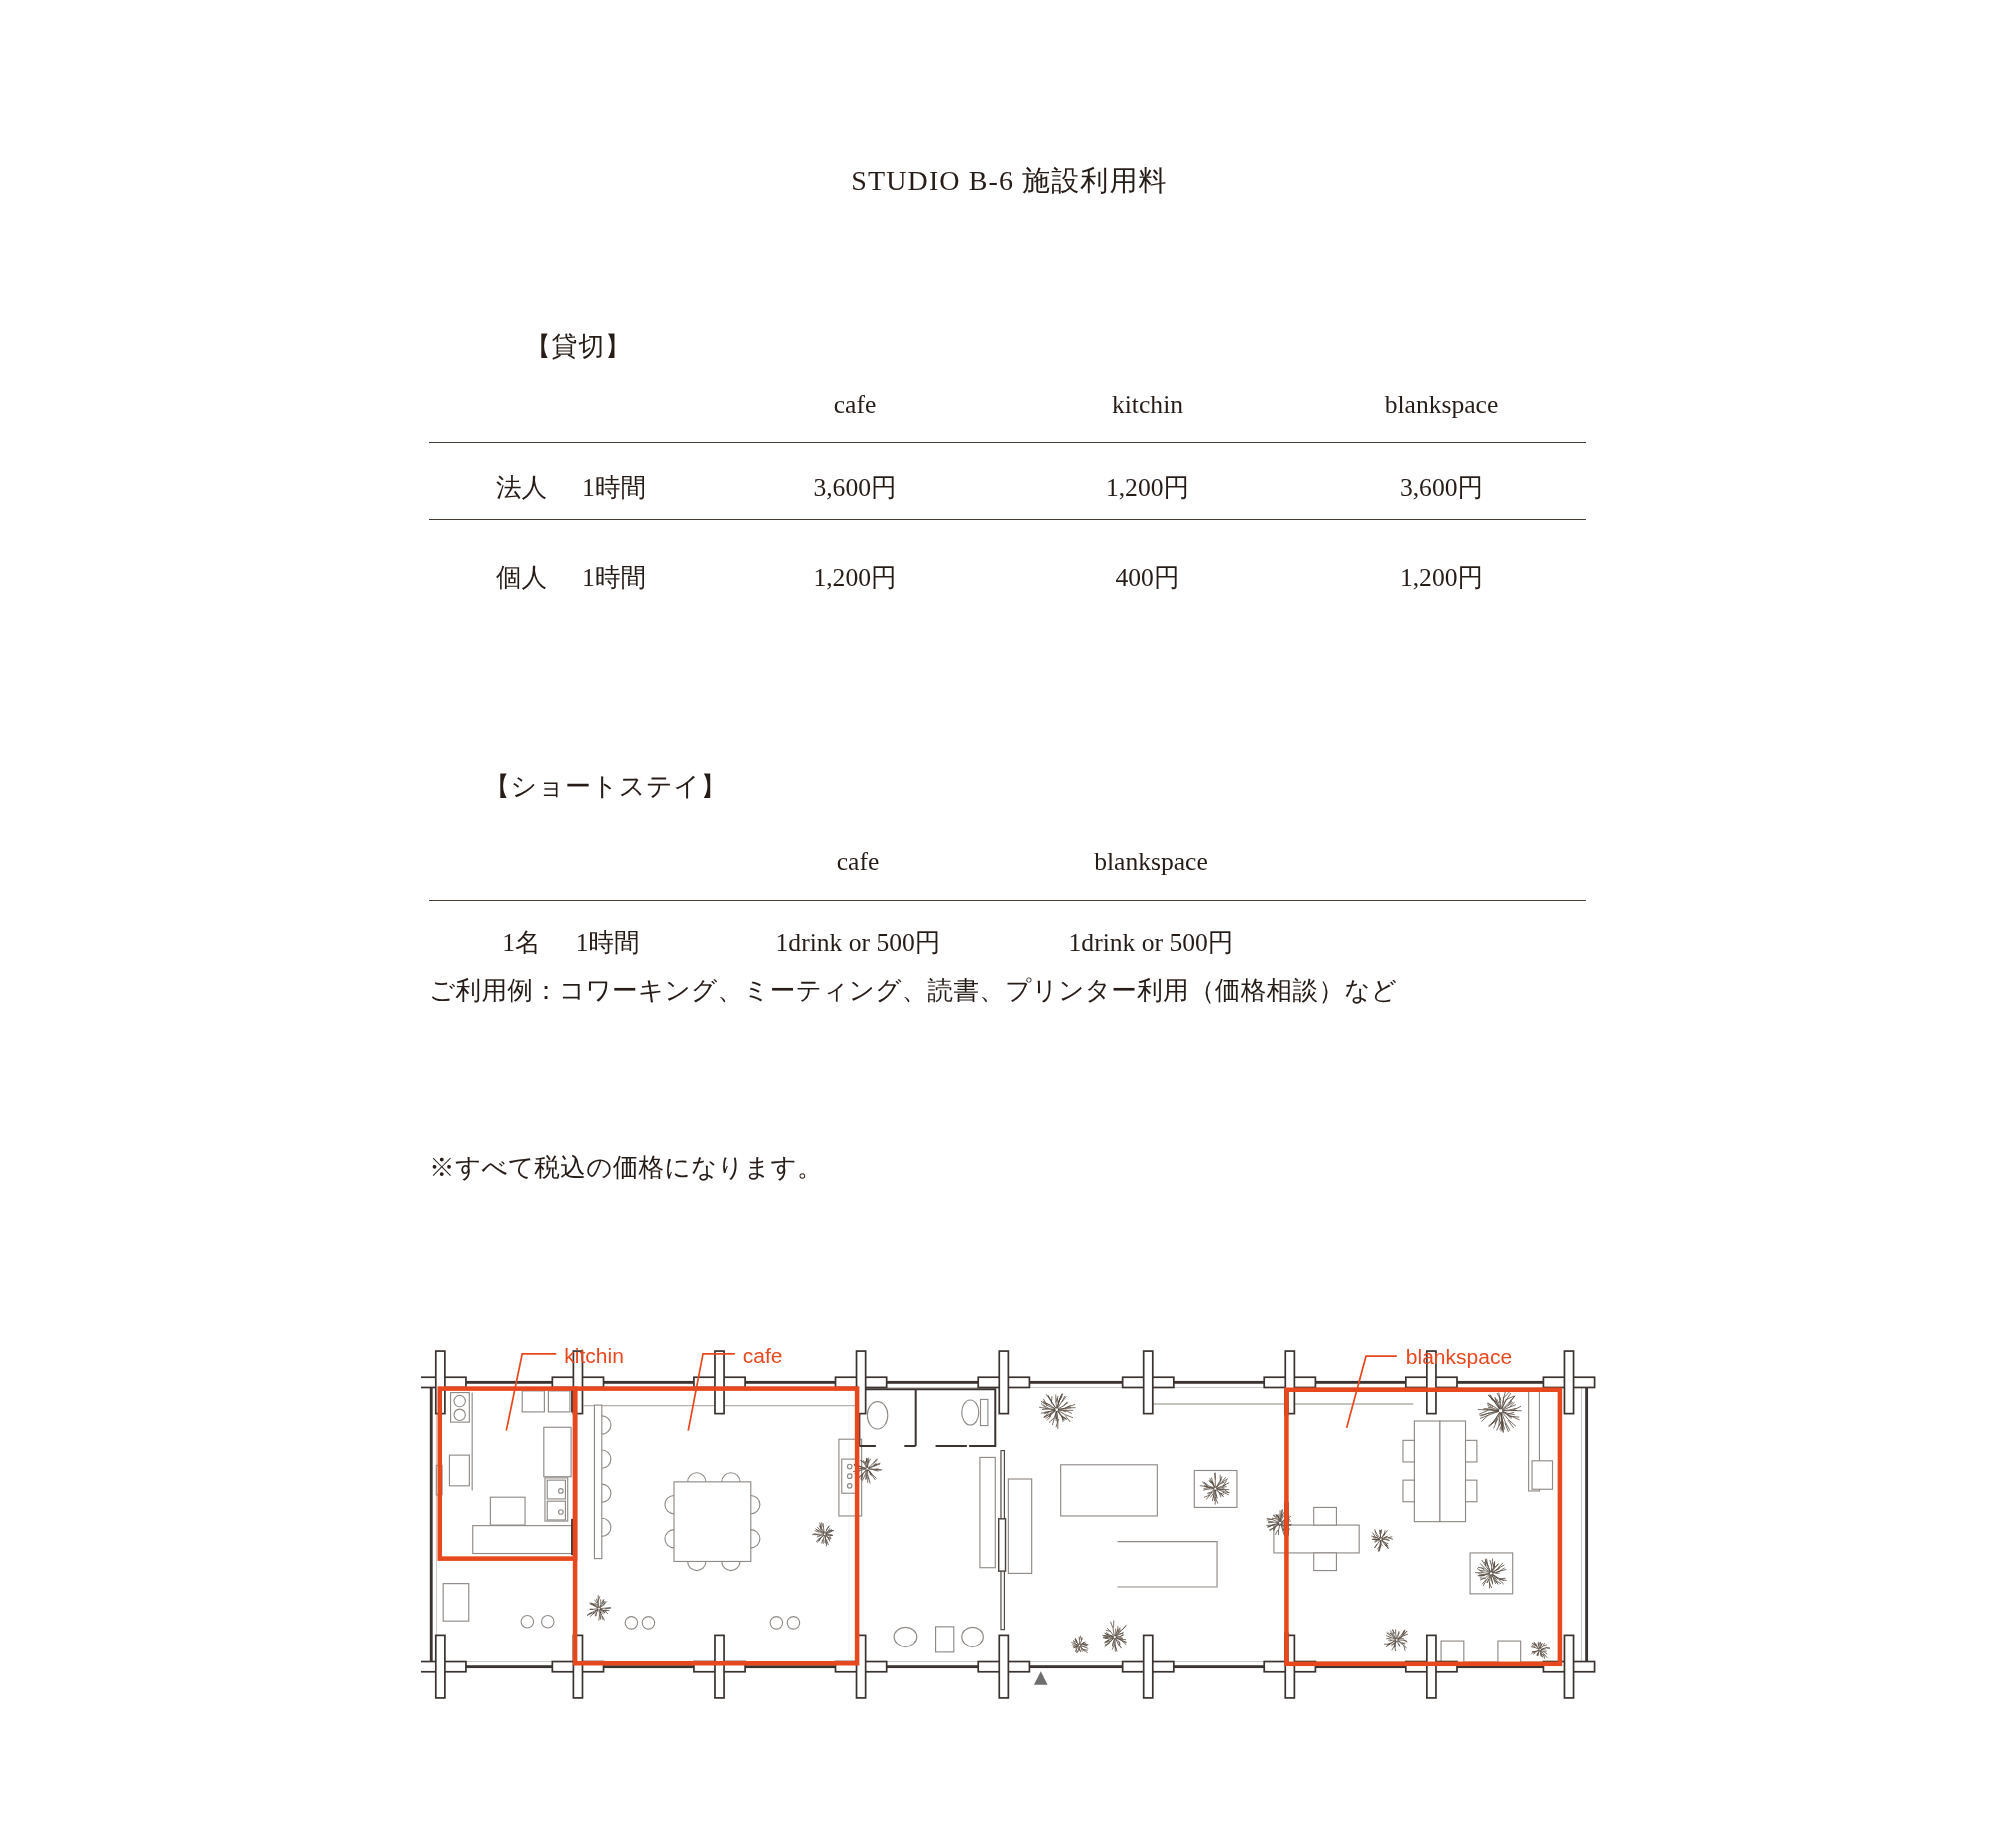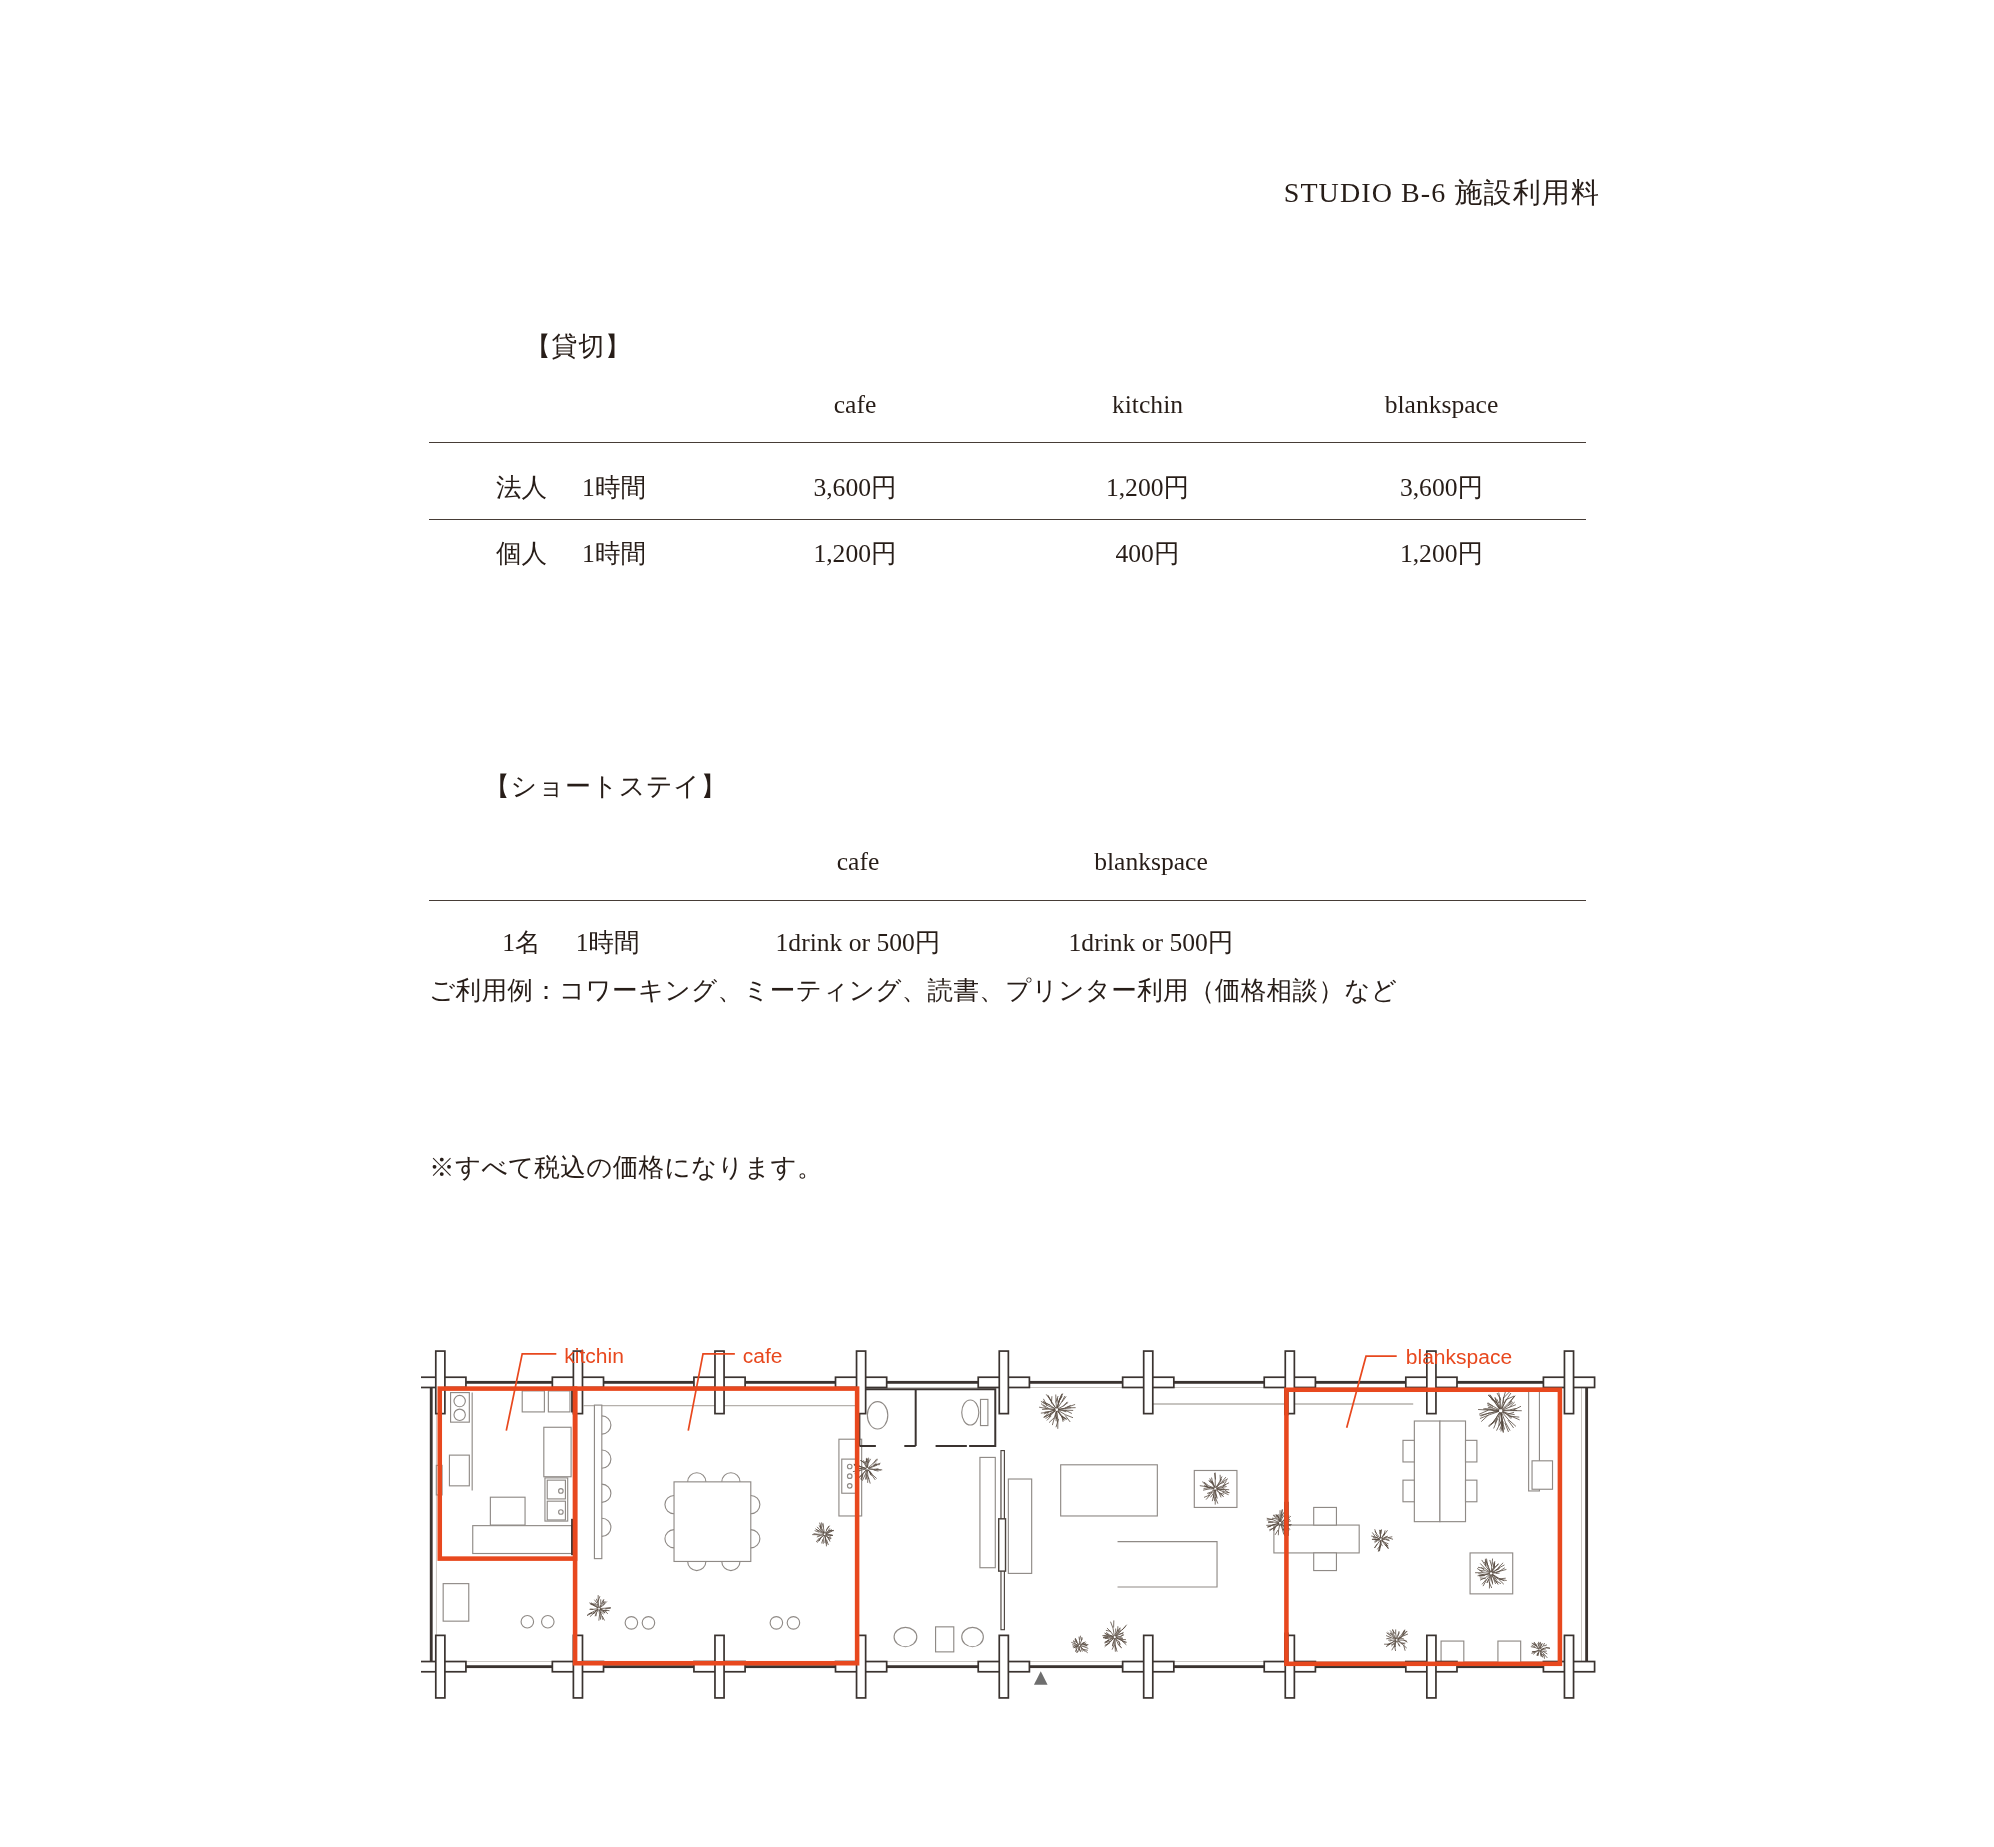--- a/index.html
+++ b/index.html
@@ -1,20 +1,20 @@
 <!DOCTYPE html>
 <html style="font-size:9px"><head>
 <meta charset="utf-8">
 <style>
   html,body{margin:0;padding:0;background:#fff;}
   .page{position:relative;width:1995px;height:1847px;background:#ffffff;overflow:hidden;
         font-family:"Liberation Serif","DejaVu Serif",serif;color:#271d18;}
   .content{position:absolute;left:429px;top:0;width:1157px;height:1847px;}
-  .title{position:absolute;top:160px;left:0;width:100%;text-align:right;
-         font-size:28px;font-weight:normal;letter-spacing:1.1px;margin:14px;}
+  .title{position:absolute;top:160px;left:0;width:100%;text-align:center;
+         font-size:28px;font-weight:normal;letter-spacing:1.1px;margin:2px;}
   .sec-head{position:absolute;font-size:26px;margin:0;font-weight:normal;letter-spacing:0.6px;}
   .sec-head.rental{top:309px;left:96px;margin-top:20px;}
   .sec-head.shortstay{top:769px;left:55px;}
   .trow{position:absolute;left:0;width:1157px;display:grid;font-size:25.6px;}
   .t1{grid-template-columns:284px 284px 301px 287px;}
   .t2{grid-template-columns:284px 290px 296px 287px;}
   .trow .cell{text-align:center;white-space:nowrap;}
   .who-gap{display:inline-block;width:35px;}
   .rule{position:absolute;left:0;width:1157px;height:0;border-top:1.7px solid #463c36;}
   .note{position:absolute;left:0;font-size:25.6px;margin:0;letter-spacing:0.3px;white-space:nowrap;}
@@ -45,21 +45,21 @@
 
     <div class="trow t1" style="top:470px">
       <div class="cell"><span>法人</span><span class="who-gap"></span><span>1時間</span></div>
       <div class="cell">3,600円</div>
       <div class="cell">1,200円</div>
       <div class="cell">3,600円</div>
     </div>
 
     <div class="rule" style="top:519px"></div>
 
-    <div class="trow t1" style="top:536px">
+    <div class="trow t1" style="top:560px">
       <div class="cell"><span>個人</span><span class="who-gap"></span><span>1時間</span></div>
       <div class="cell">1,200円</div>
       <div class="cell">400円</div>
       <div class="cell">1,200円</div>
     </div>
 
 
     <h2 class="sec-head shortstay">【ショートステイ】</h2>
 
     <div class="trow t2" style="top:847px">

